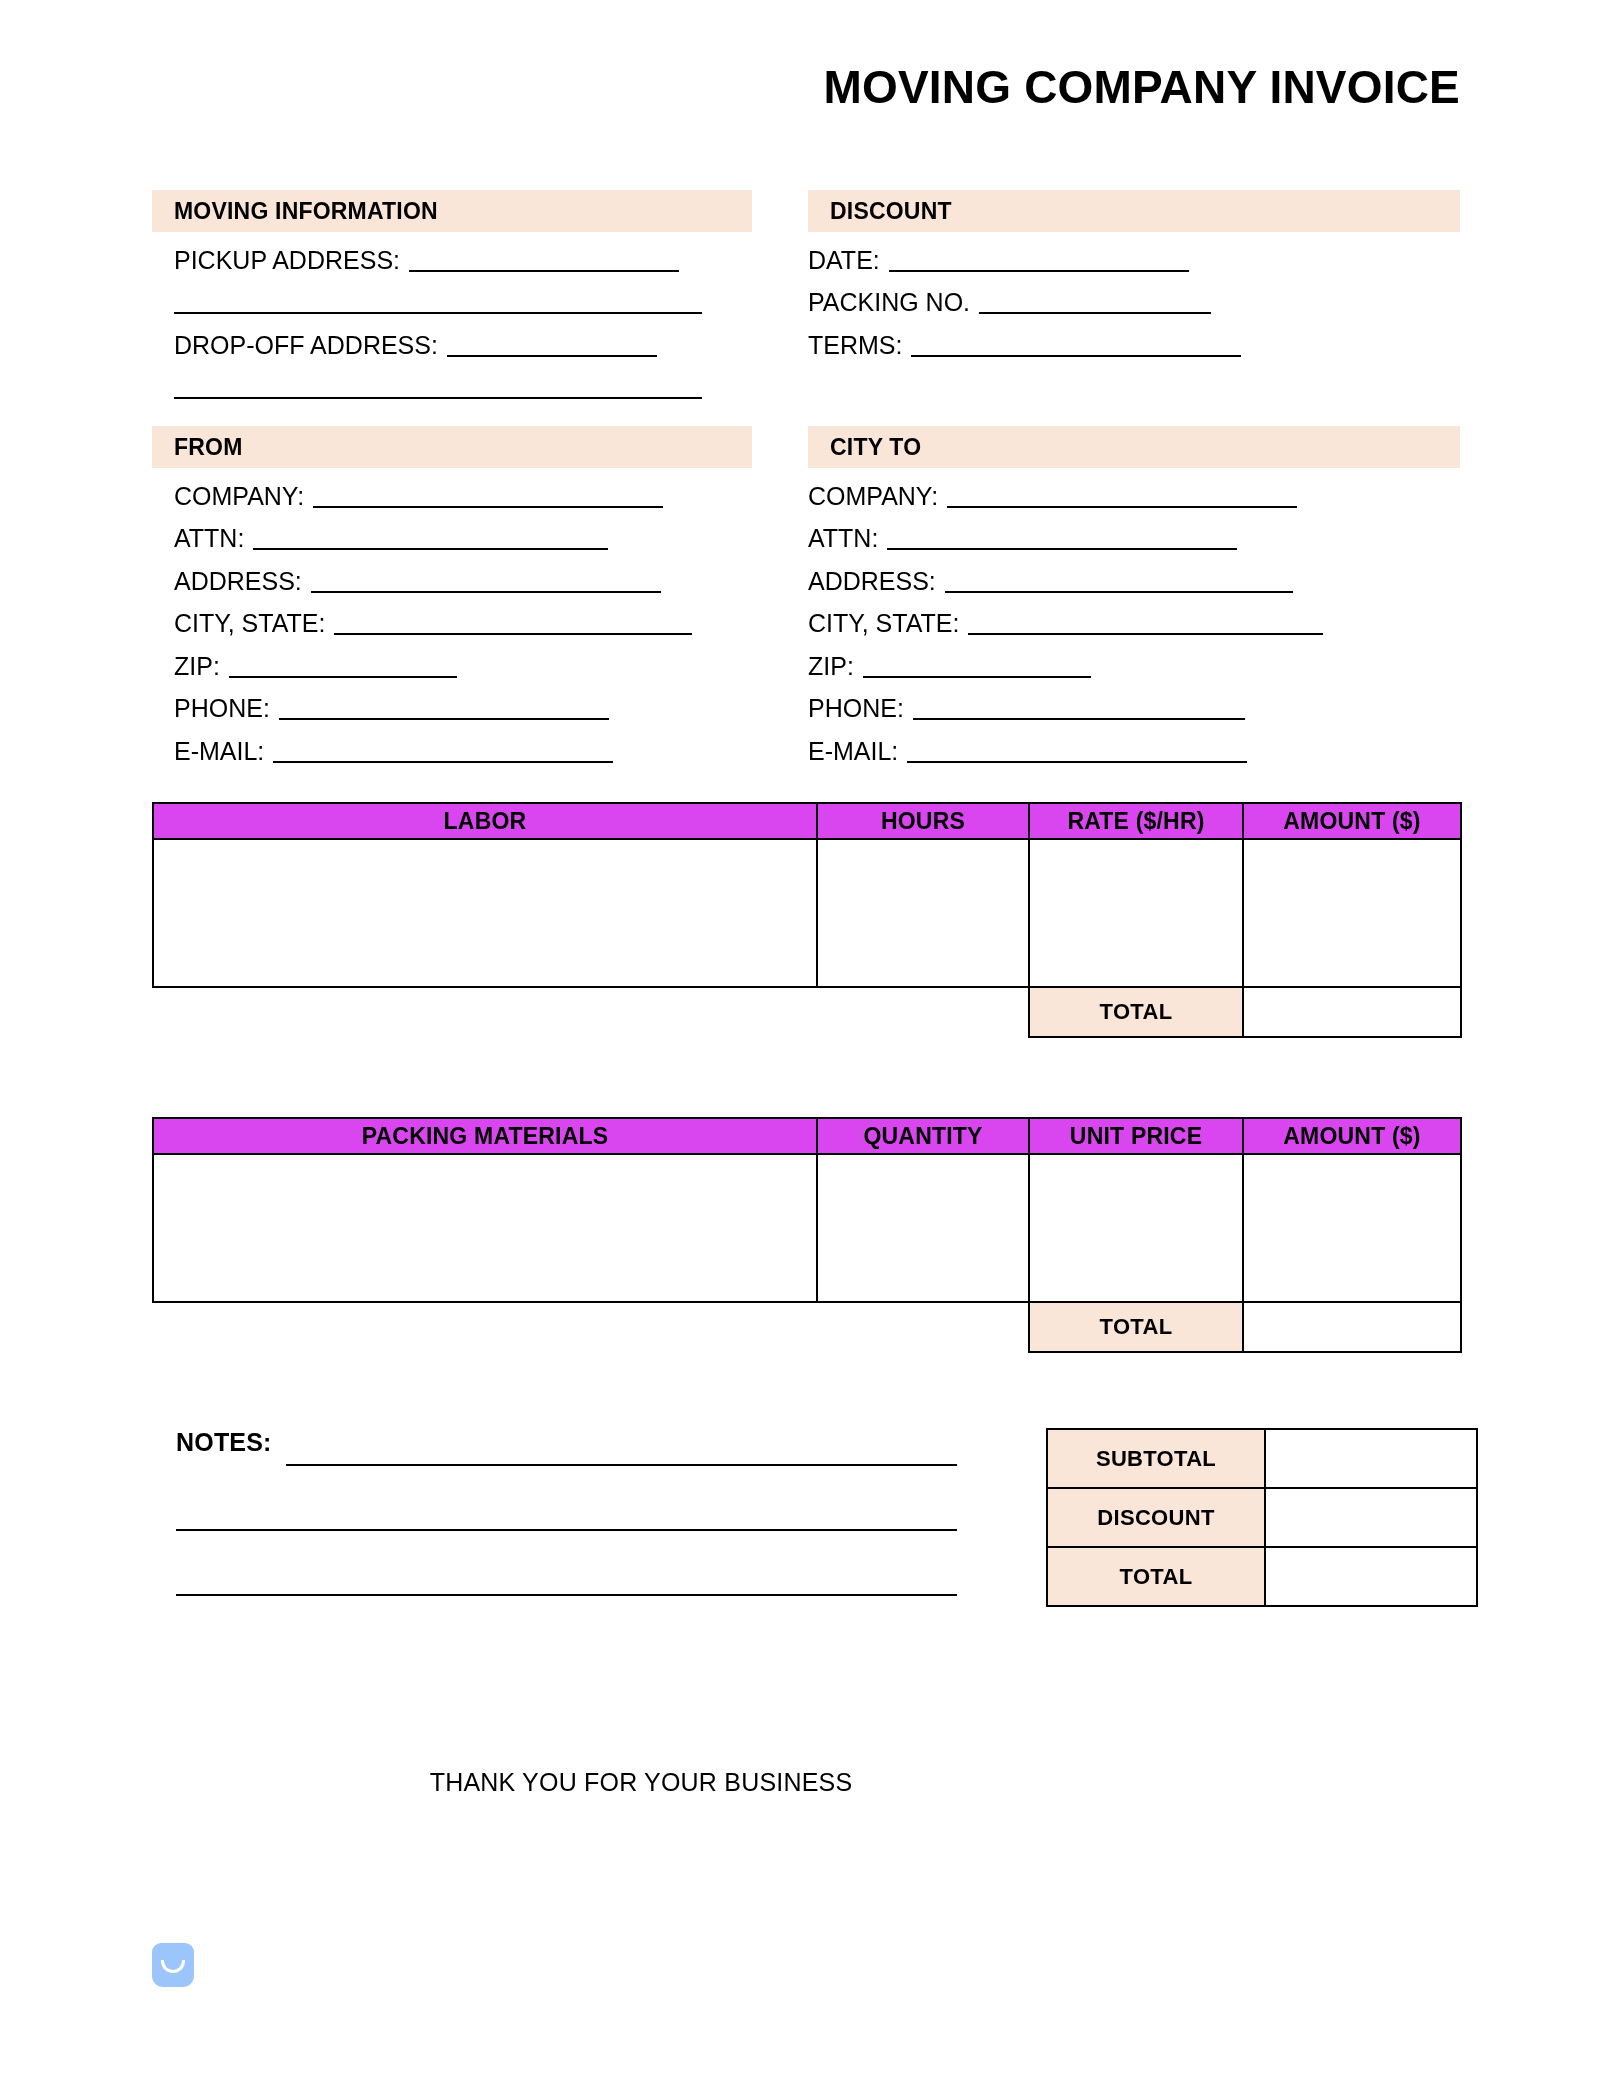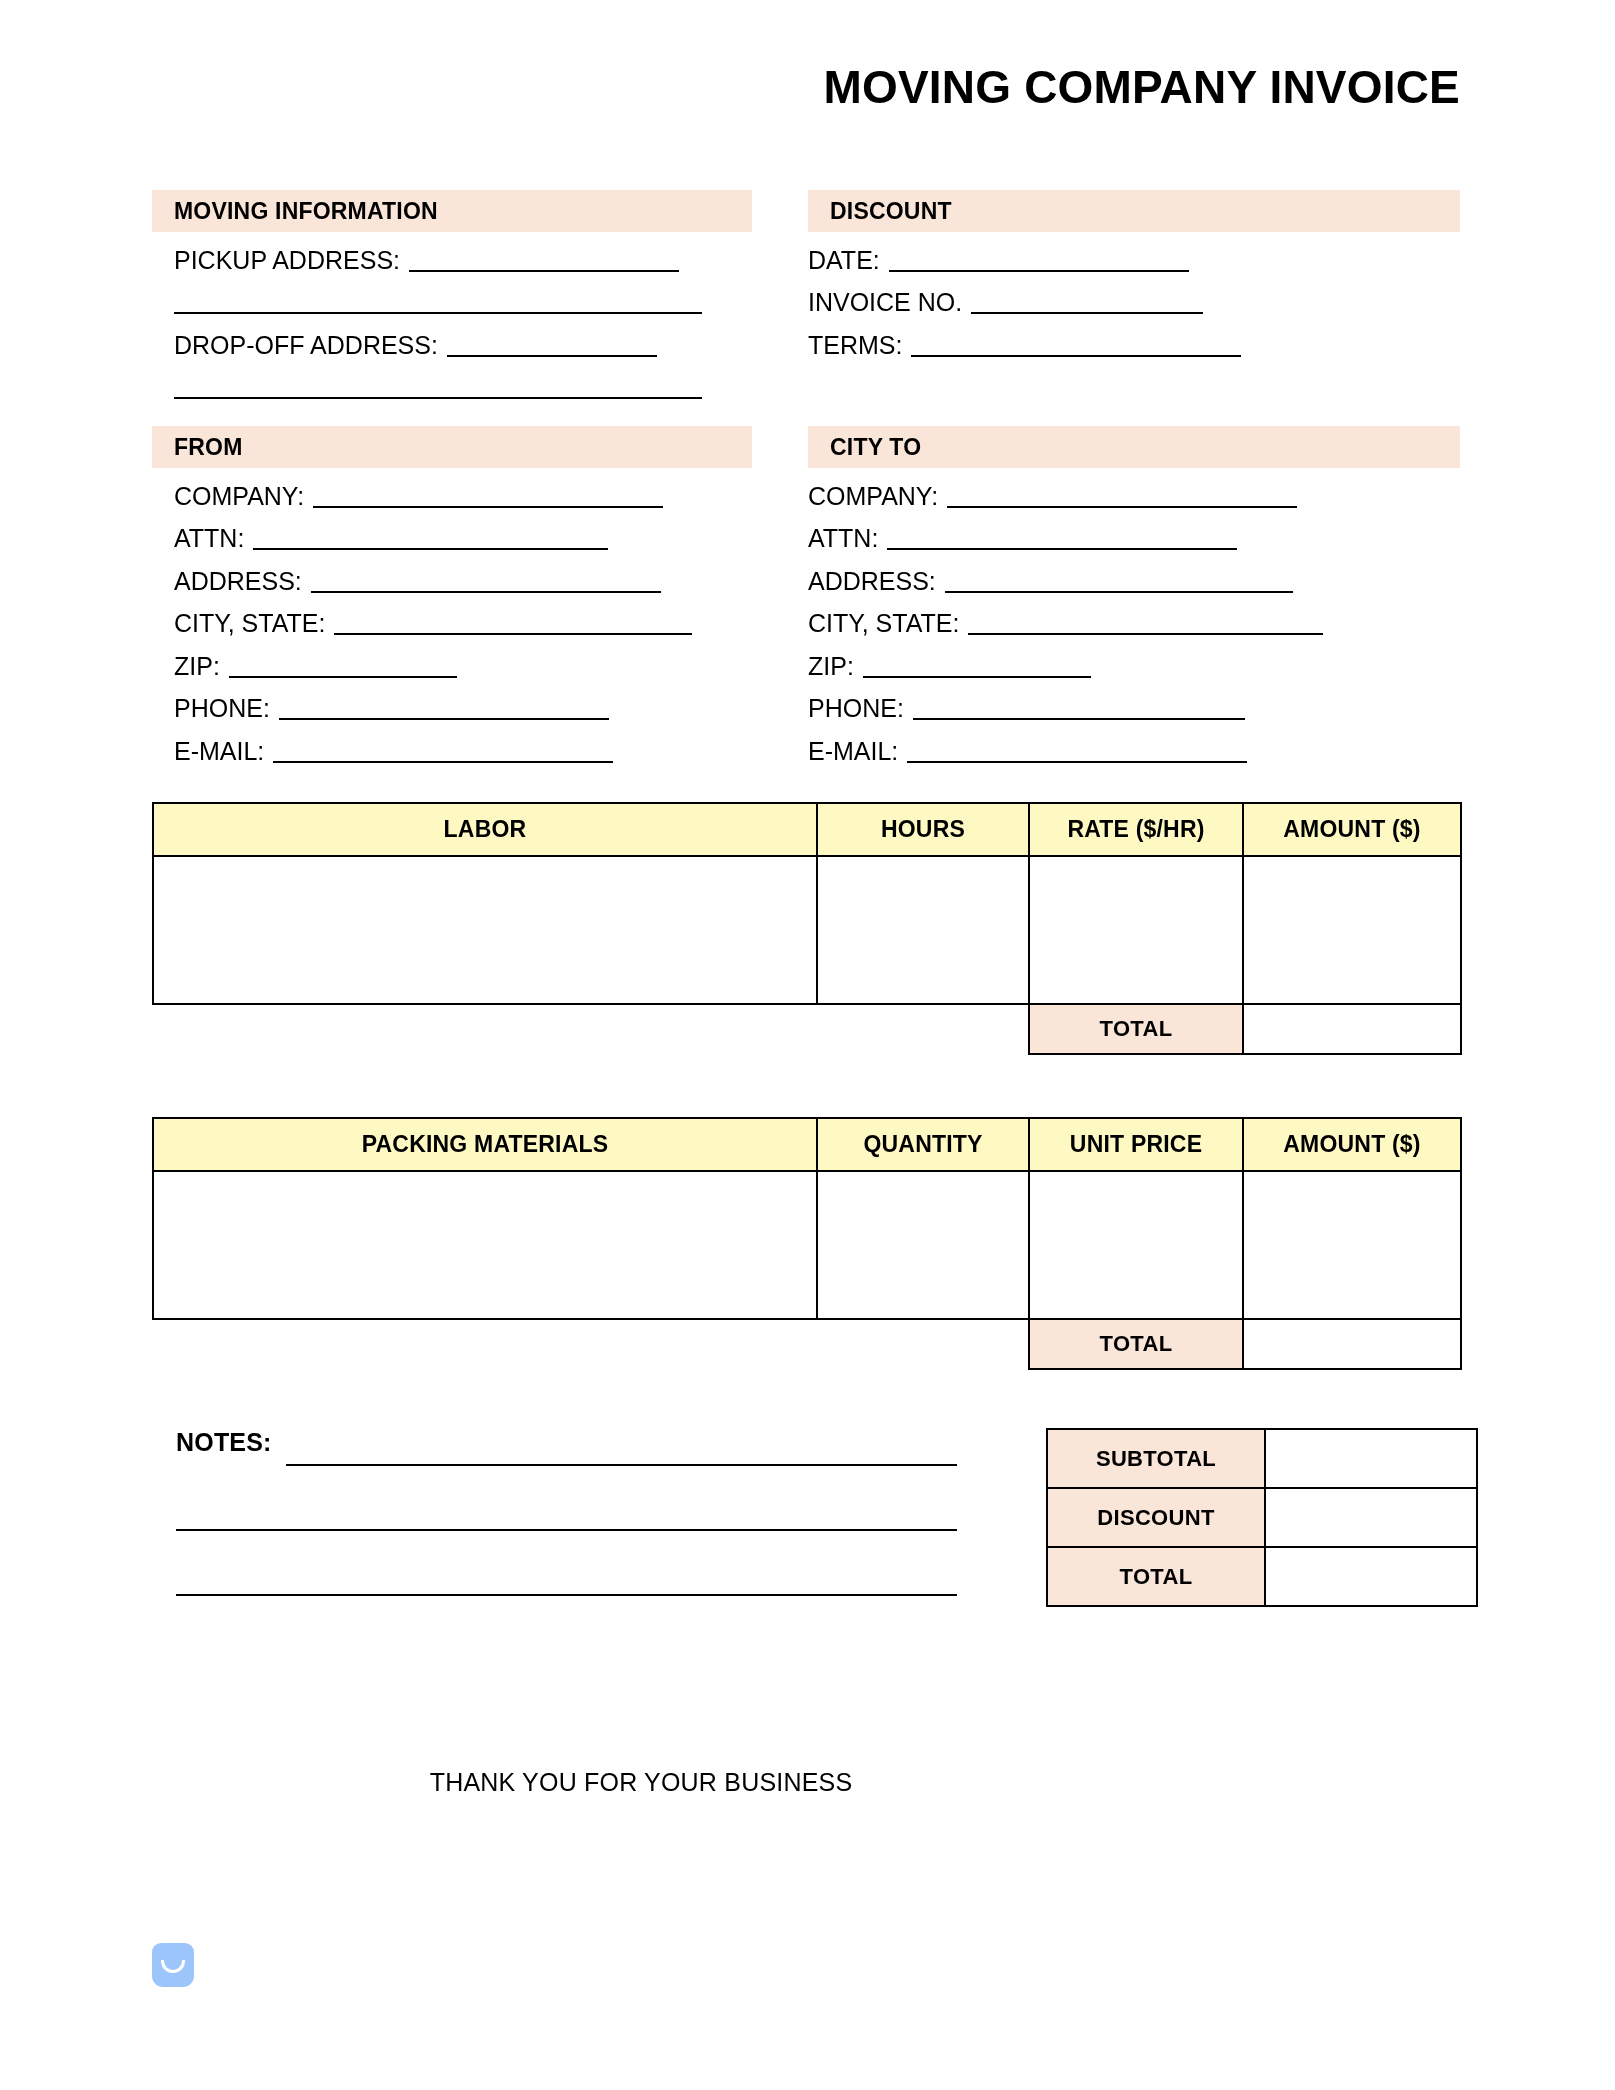--- a/index.html
+++ b/index.html
@@ -69,24 +69,24 @@
   .tbl {
     position: absolute;
     border-collapse: collapse;
     table-layout: fixed;
   }
   .tbl td, .tbl th {
     border: 2px solid #000;
     padding: 0;
   }
   .tbl th {
-    background: #fef9c3;
+    background: #d946ef;
     font-size: 23px;
     font-weight: bold;
-    height: 53px;
+    height: 36px;
     letter-spacing: 0.2px;
   }
   .tbl td.body-cell { height: 148px; background: #fff; }
   .tbl td.total-lbl {
     background: #FAE6D9;
     font-size: 22px;
     font-weight: bold;
     height: 50px;
     text-align: center;
     letter-spacing: 0.3px;
@@ -183,21 +183,21 @@
 
   <div class="band" style="left:808px; top:190px; width:652px;">
     <span>DISCOUNT</span>
   </div>
   <div class="field-block" style="left:808px; top:234px; width:652px;">
     <div class="frow">
       <span class="flabel">DATE:</span>
       <span class="fline" style="width:300px;"></span>
     </div>
     <div class="frow">
-      <span class="flabel">INVOICE NO.</span>
+      <span class="flabel">PACKING NO.</span>
       <span class="fline" style="width:232px;"></span>
     </div>
     <div class="frow">
       <span class="flabel">TERMS:</span>
       <span class="fline" style="width:330px;"></span>
     </div>
   </div>
 
   <div class="band" style="left:152px; top:426px; width:600px;">
     <span>FROM</span>

